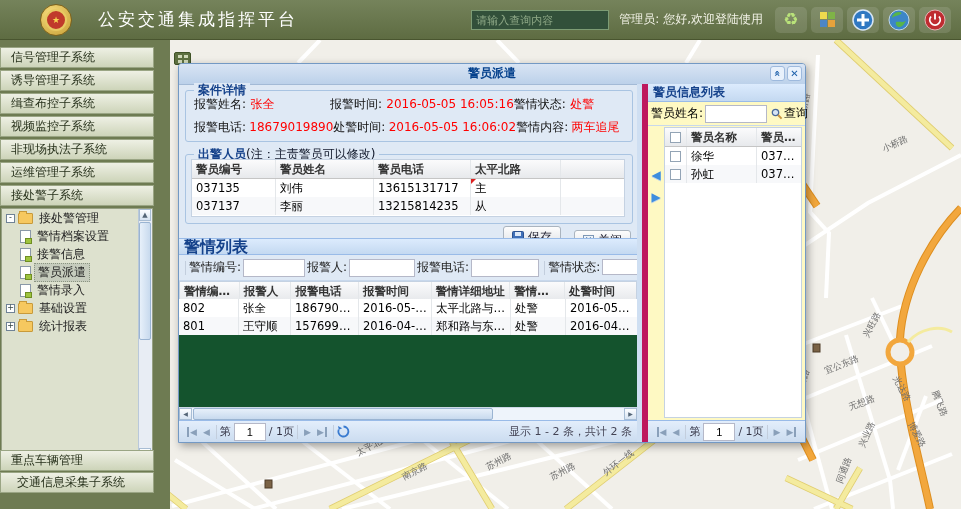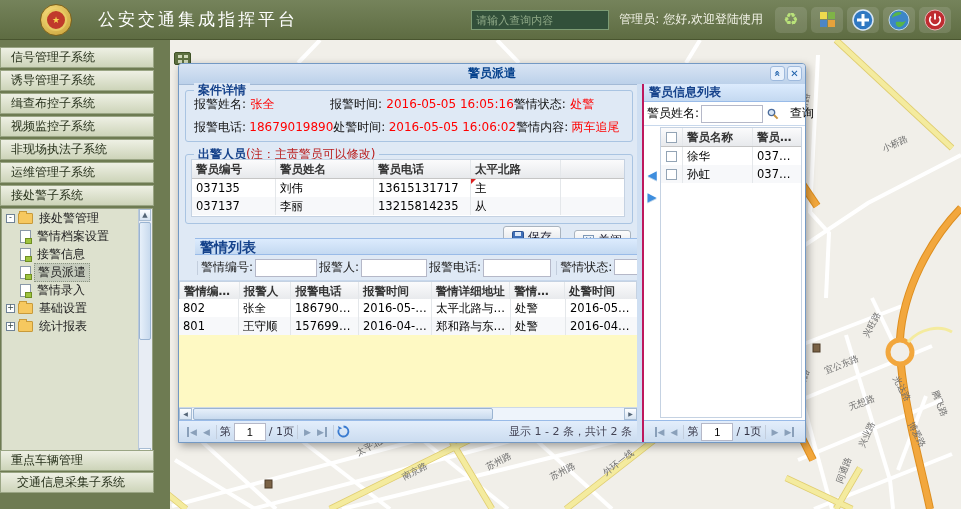--- a/index.html
+++ b/index.html
@@ -81,21 +81,21 @@
     border-bottom:1px solid #a3bad6;border-radius:3px 3px 0 0;}
   .titlebar .title{text-align:center;font-size:12px;font-weight:bold;color:#04408c;line-height:19px;}
   .wtools{position:absolute;right:3px;top:2px;display:flex;gap:2px;}
   .wtool{width:15px;height:15px;background:#e8f1fc;border:1px solid #9db9dd;border-radius:3px;
     color:#1b5faa;font-size:10px;font-weight:bold;text-align:center;line-height:13px;cursor:pointer;box-sizing:border-box;}
   .wtool.collapse span{display:inline-block;transform:rotate(90deg);}
 
   .fieldset{position:absolute;border:1px solid #a9c4e2;border-radius:3px;}
   .fs-legend{position:absolute;top:-8px;left:8px;background:#dfe9f5;padding:0 4px;
     font-size:12px;font-weight:bold;color:#15428b;line-height:14px;white-space:nowrap;}
-  .fs-legend .note{font-weight:normal;color:#b91c1c;}
+  .fs-legend .note{font-weight:normal;color:#0f172a;}
   .case-fs{left:6px;top:26px;width:446px;height:50px;}
   .case-row{display:flex;align-items:center;height:20px;margin-top:3px;font-size:12px;}
   .case-row .cl{color:#111;white-space:nowrap;}
   .case-row .cv{color:#f00;white-space:nowrap;}
   .cl1{width:64px;margin-left:8px;} .cv1{width:90px;}
   .cl2{width:64px;} .cv2{width:140px;}
   .cl3{width:64px;} .cv3{width:70px;}
 
   .disp-fs{left:6px;top:90px;width:446px;height:68px;}
   .grid{position:absolute;background:#fff;border:1px solid #c5d2e2;box-sizing:border-box;overflow:hidden;}
@@ -111,43 +111,43 @@
     border-bottom:5px solid transparent;}
   .dc1{width:84px;} .dc2{width:98px;} .dc3{width:97px;} .dc4{width:90px;} .dcf{flex:1;border-right:none;}
 
   .btn-row{position:absolute;left:6px;top:162px;width:446px;text-align:right;}
   .xbtn{display:inline-flex;align-items:center;gap:4px;height:20px;padding:0 8px;margin-left:8px;
     background:linear-gradient(#fdfdfd,#dcdfe3);border:1px solid #aab4bf;border-radius:3px;
     font-size:12px;color:#223;cursor:pointer;}
   .closeico{width:11px;height:11px;background:#eef3f9;border:1px solid #7d97b5;color:#5a7ca2;
     font-size:9px;line-height:9px;text-align:center;box-sizing:border-box;}
 
-  .sec-hdr{position:absolute;left:16px;height:17px;background:linear-gradient(#dcebfd,#c4d9f1);
-    border-top:1px solid #99bbe8;border-bottom:1px solid #99bbe8;font-size:14px;font-weight:bold;
+  .sec-hdr{position:absolute;left:0;height:17px;background:linear-gradient(#dcebfd,#c4d9f1);
+    border-top:1px solid #99bbe8;border-bottom:1px solid #99bbe8;font-size:16px;font-weight:bold;
     color:#15428b;line-height:16px;padding-left:5px;box-sizing:border-box;}
   .alerts-hdr{top:174px;width:458px;}
 
   .filter-row{position:absolute;left:0;top:191px;width:458px;height:26px;display:flex;
     align-items:center;font-size:12px;color:#222;border-bottom:1px solid #c8d8ec;box-sizing:border-box;
-    padding-left:15px;}
+    padding-left:3px;}
   .vsep{width:1px;height:14px;background:#c3cedd;margin:0 3px;flex:0 0 auto;}
   .fin{height:16px;border:1px solid #b5b8c8;font-size:11px;padding:0 2px;margin:0 2px;outline:none;}
   .flbl{white-space:nowrap;}
   .selwrap{display:inline-flex;margin:0 2px;}
   .selbox{width:47px;height:16px;border:1px solid #b5b8c8;background:#fff;box-sizing:border-box;}
   .seltrig{width:17px;height:18px;background:linear-gradient(#fdfdfd,#d8dee6);border:1px solid #b5b8c8;
     border-left:none;box-sizing:border-box;color:#44658f;font-size:7px;line-height:16px;text-align:center;cursor:pointer;}
-  .searchbtn{display:inline-flex;align-items:center;gap:11px;cursor:pointer;white-space:nowrap;margin-left:2px;}
+  .searchbtn{display:inline-flex;align-items:center;gap:1px;cursor:pointer;white-space:nowrap;margin-left:2px;}
 
   .alerts-ghead{position:absolute;left:0;top:217px;width:458px;}
   .ac1{width:60px;} .ac2{width:52px;} .ac3{width:68px;} .ac4{width:73px;} .ac5{width:79px;}
   .ac6{width:55px;} .ac7{width:71px;border-right:none;flex:0 0 auto;}
   .sort-arrow{display:inline-block;width:0;height:0;border-left:4px solid transparent;
     border-right:4px solid transparent;border-top:4px solid #7a8aa0;margin-left:3px;vertical-align:middle;}
-  .alerts-body{position:absolute;left:0;top:235px;width:458px;height:108px;background:#fef9c3;}
+  .alerts-body{position:absolute;left:0;top:235px;width:458px;height:108px;background:#14532d;}
 
   .hscroll{position:absolute;left:0;top:343px;width:458px;height:13px;background:#eef4fb;
     border-top:1px solid #cdd9e7;box-sizing:border-box;}
   .hs-arr{position:absolute;top:0;width:13px;height:12px;background:linear-gradient(#fdfeff,#d7e4f2);
     border:1px solid #a8bdd4;box-sizing:border-box;color:#567;font-size:6px;line-height:10px;text-align:center;cursor:pointer;}
   .hs-arr.l{left:0;} .hs-arr.r{right:0;}
   .hs-thumb{position:absolute;left:14px;top:0;width:300px;height:12px;box-sizing:border-box;
     background:linear-gradient(#e7f0fa,#c8daee);border:1px solid #9ab4d2;border-radius:2px;cursor:pointer;}
 
   .pager{position:absolute;left:0;top:356px;width:458px;height:22px;box-sizing:border-box;
@@ -155,22 +155,22 @@
     align-items:center;font-size:11px;color:#334;padding:0 5px;}
   .pgico{color:#8aa0ba;font-size:9px;margin:0 3px;cursor:pointer;}
   .pgico.bar-l{border-left:2px solid #8aa0ba;padding-left:1px;}
   .pgico.bar-r{border-right:2px solid #8aa0ba;padding-right:1px;}
   .pg-input{width:26px;height:14px;border:1px solid #b5b8c8;font-size:11px;text-align:center;margin:0 3px;outline:none;}
   .pg-summary{margin-left:auto;white-space:nowrap;color:#445;}
 
   .splitter{position:absolute;left:458px;top:20px;width:5px;height:358px;background:#cfdff2;cursor:col-resize;}
 
   
-  .rpane{position:absolute;left:463px;top:20px;width:163px;height:358px;border-left:2px solid #be185d;
-    box-sizing:border-box;background:#ffffff;}
+  .rpane{position:absolute;left:463px;top:20px;width:163px;height:358px;border-left:6px solid #be185d;
+    box-sizing:border-box;background:#fef9c3;}
   .rp-hdr{position:relative;height:17px;background:linear-gradient(#dcebfd,#c4d9f1);
     border-bottom:1px solid #99bbe8;font-size:12px;font-weight:bold;color:#15428b;
     line-height:16px;padding-left:5px;}
   .rp-filter{height:23px;display:flex;align-items:center;font-size:12px;padding-left:3px;
     border-bottom:1px solid #c8d8ec;}
   .rp-body{position:absolute;left:0;top:41px;right:0;bottom:22px;}
   .transfer{position:absolute;left:0;top:0;bottom:0;width:16px;display:flex;flex-direction:column;
     align-items:center;padding-top:44px;gap:10px;box-sizing:border-box;}
   .tarrow{color:#3e8ede;font-size:12px;line-height:12px;cursor:pointer;text-shadow:0 1px 0 #bcd4ea;}
   .ogrid{position:absolute;left:16px;top:2px;right:3px;bottom:2px;background:#fff;

